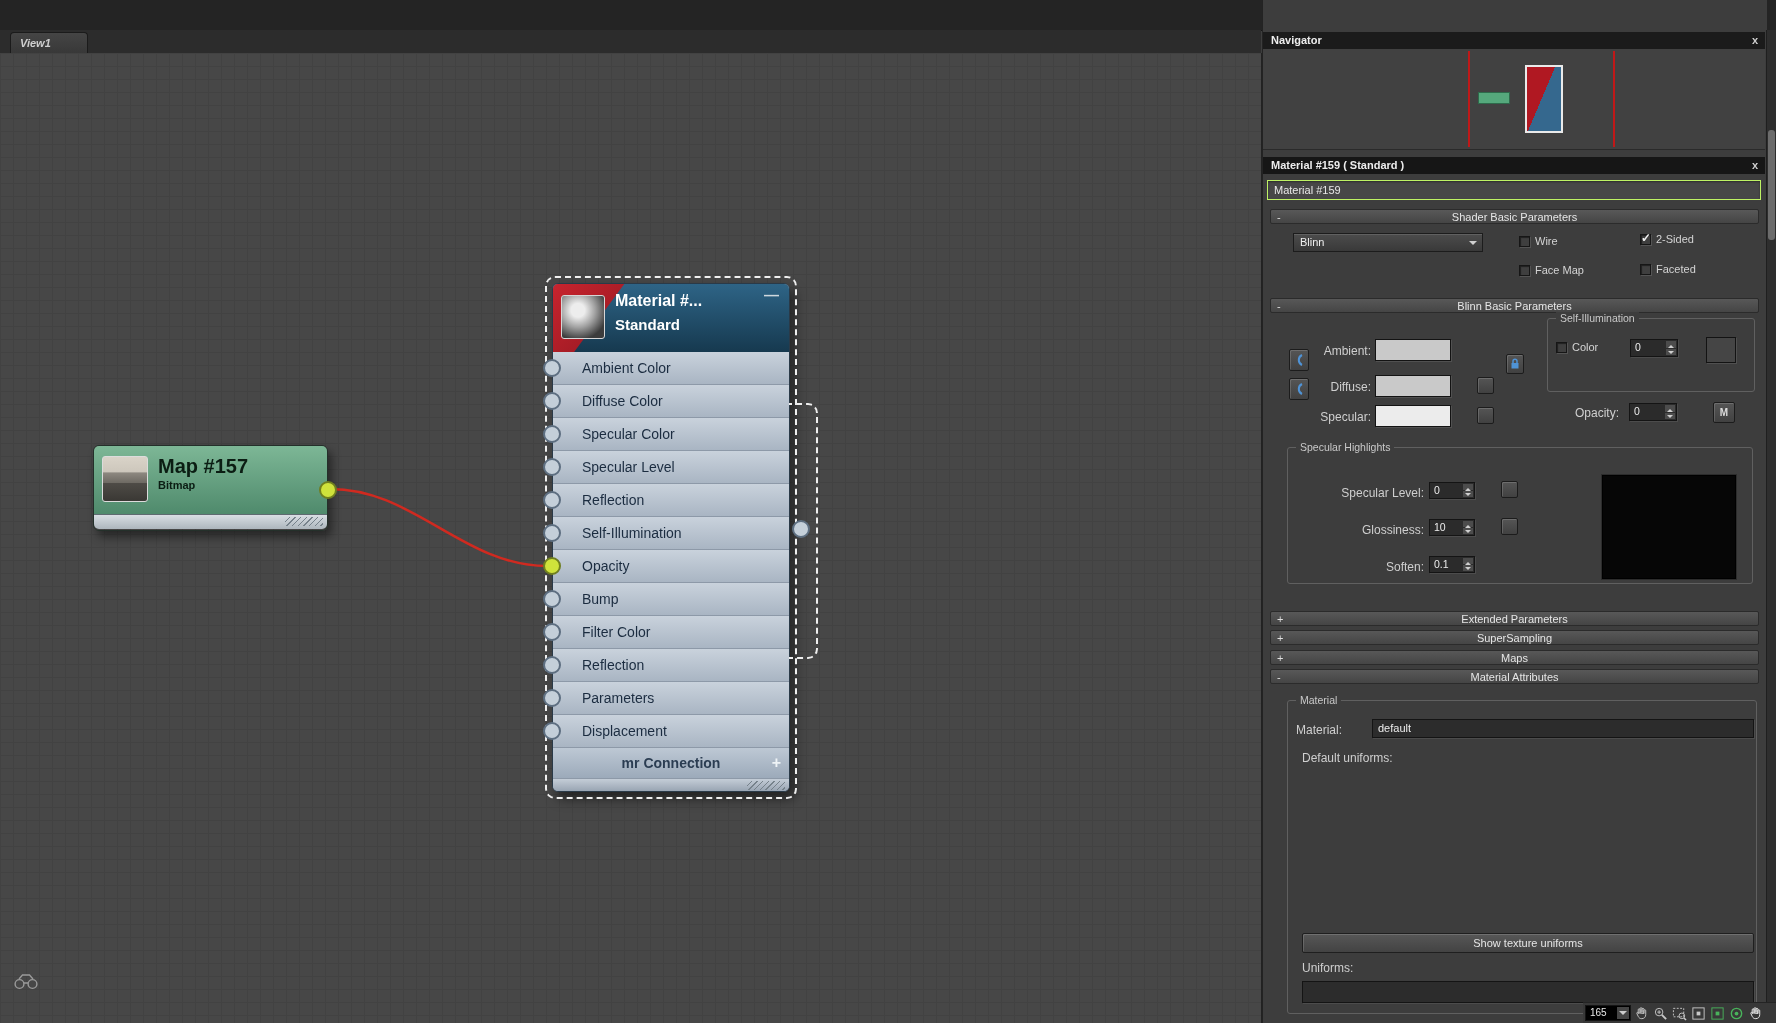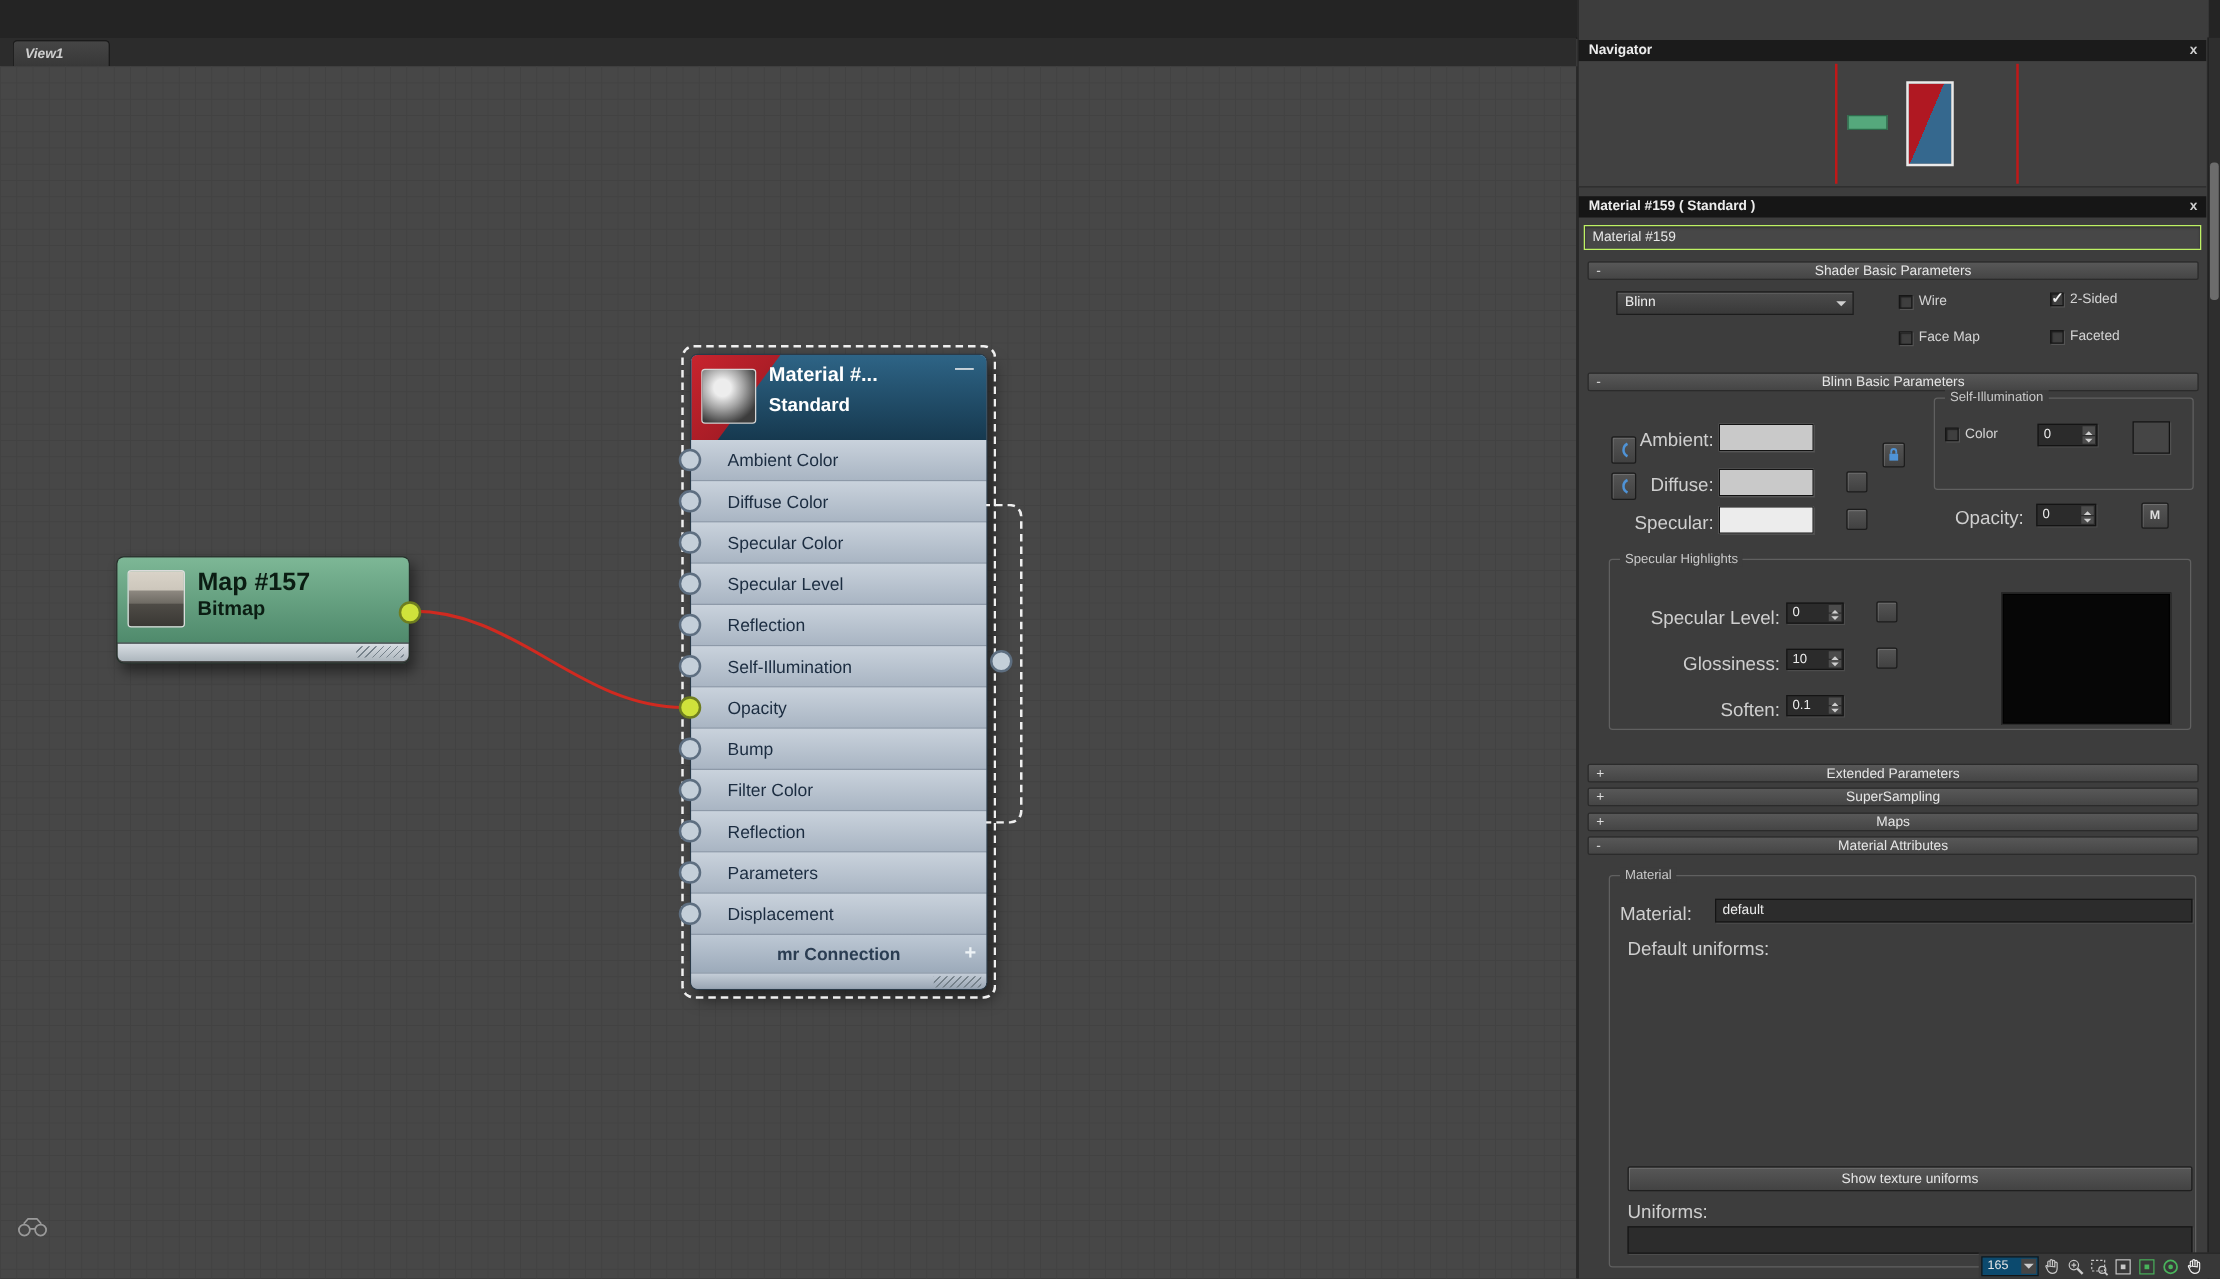--- a/index.html
+++ b/index.html
@@ -21,21 +21,21 @@
       background-image:linear-gradient(#424242 1px,transparent 1px),linear-gradient(90deg,#424242 1px,transparent 1px);
       background-size:13px 13px;}
   .wires{position:absolute;left:0;top:0;z-index:2;pointer-events:none;}
   
   .map-node{position:absolute;left:93px;top:392px;width:233px;height:84px;z-index:3;border-radius:6px;
       border:1px solid #24302a;box-shadow:4px 6px 10px rgba(0,0,0,.45);}
   .map-header{position:relative;height:68px;border-radius:5px 5px 0 0;background:linear-gradient(180deg,#7db796,#4f8a6c);overflow:hidden;}
   .map-thumb{position:absolute;left:8px;top:10px;width:46px;height:46px;border:1px solid #dcdcdc;border-radius:3px;box-sizing:border-box;
       background:linear-gradient(180deg,#d9d3c8 0%,#cdc7bc 34%,#8d8880 36%,#6f6b64 58%,#4e4b46 60%,#3a3834 100%);}
   .map-title{position:absolute;left:64px;top:9px;font-size:20px;font-weight:bold;color:#0b1d13;}
-  .map-sub{position:absolute;left:64px;top:33px;font-size:16px;font-weight:bold;color:#0b1d13;}
+  .map-sub{position:absolute;left:64px;top:33px;font-size:11px;font-weight:bold;color:#0b1d13;}
   .map-footer{position:relative;height:14px;background:linear-gradient(180deg,#d8dee3,#adb6bd);border-top:1px solid #5e6a70;
       border-radius:0 0 5px 5px;}
   .grip{position:absolute;right:4px;top:2px;width:38px;height:9px;
       background:repeating-linear-gradient(135deg,transparent 0 3px,#76828b 3px 4px);}
   .socket{width:18px;height:18px;border-radius:50%;background:#c4cfd9;border:2px solid #5d6e80;box-sizing:border-box;}
   .socket.hot{background:#cfe23b;border-color:#6f7e1f;}
   .map-out{position:absolute;right:-10px;top:35px;z-index:4;}
   
   .mat-node{position:absolute;left:552px;top:230px;width:236px;z-index:3;border:1px solid #2a3a48;border-radius:6px;
       box-shadow:5px 7px 12px rgba(0,0,0,.5);background:#aab6c4;}
@@ -76,21 +76,21 @@
   .roll .state{position:absolute;left:6px;top:0;color:#dedede;}
   .combo{position:absolute;background:linear-gradient(180deg,#4c4c4c,#393939);border:1px solid #1c1c1c;
       box-shadow:inset 0 1px 0 rgba(255,255,255,.12);color:#f0f0f0;font-size:11px;box-sizing:border-box;}
   .combo .txt{position:absolute;left:6px;top:2px;}
   .combo .arr{position:absolute;right:2px;top:3px;width:14px;height:12px;}
   .combo .arr::after{content:"";position:absolute;left:3px;top:4px;border:4px solid transparent;border-top-color:#d0d0d0;}
   .cbrow{position:absolute;display:flex;align-items:center;gap:5px;font-size:11px;color:#d4d4d4;}
   .cb{position:relative;width:11px;height:11px;background:#3f3f3f;border:1px solid #161616;box-sizing:border-box;
       box-shadow:inset 1px 1px 1px rgba(0,0,0,.5),1px 1px 0 rgba(255,255,255,.12);}
   .cb .mark{position:absolute;left:0px;top:-4px;font-size:12px;font-weight:bold;color:#f0f0f0;}
-  .lbl{position:absolute;font-size:15px;color:#cfcfcf;}
+  .lbl{position:absolute;font-size:12px;color:#cfcfcf;}
   .r{text-align:right;}
   .swatch{position:absolute;border:1px solid #131313;box-shadow:1px 1px 0 rgba(255,255,255,.1);box-sizing:border-box;}
   .btn-sm{position:absolute;background:linear-gradient(180deg,#555,#414141);border:1px solid #1c1c1c;border-radius:2px;
       box-shadow:inset 1px 1px 0 rgba(255,255,255,.15);box-sizing:border-box;display:flex;align-items:center;justify-content:center;
       color:#ddd;font-size:10px;font-weight:bold;}
   .group{position:absolute;border:1px solid #606060;border-radius:3px;box-sizing:border-box;}
   .group .legend{position:absolute;top:-7px;left:8px;background:#3d3d3d;padding:0 4px;font-size:10.5px;color:#c9c9c9;}
   .spinner{position:absolute;background:#2b2b2b;border:1px solid #141414;box-shadow:1px 1px 0 rgba(255,255,255,.08);
       color:#ececec;font-size:10.5px;line-height:15px;padding-left:4px;box-sizing:border-box;}
   .spinner .arrows{position:absolute;right:1px;top:1px;bottom:1px;width:10px;display:flex;flex-direction:column;gap:1px;}
@@ -100,21 +100,21 @@
   .curve-win{position:absolute;background:#060606;border:1px solid #2c2c2c;box-shadow:inset 0 0 0 1px #000;}
   .tf{position:absolute;background:#2c2c2c;border:1px solid #141414;box-shadow:1px 1px 0 rgba(255,255,255,.08);
       color:#ececec;font-size:11px;padding:2px 5px;box-sizing:border-box;}
   .code{position:absolute;background:#393939;border:1px solid #1a1a1a;border-right-color:#505050;border-bottom-color:#505050;
       font-family:"DejaVu Sans Mono",monospace;font-size:10.5px;color:#dcdcdc;line-height:13px;padding:4px 5px;box-sizing:border-box;}
   .btn{position:absolute;background:linear-gradient(180deg,#575757,#434343);border:1px solid #1f1f1f;border-radius:2px;
       box-shadow:inset 1px 1px 0 rgba(255,255,255,.15);color:#e6e6e6;font-size:11px;text-align:center;box-sizing:border-box;}
   
   .bottom-bar{position:absolute;left:1583px;top:1002px;width:193px;height:21px;background:#383838;border-top:1px solid #242424;
       display:flex;align-items:center;gap:2px;padding:0 2px;box-sizing:border-box;z-index:6;}
-  .zoom-combo{position:relative;width:46px;height:16px;background:#0c4a6e;border:1px solid #151515;color:#e8e8e8;
+  .zoom-combo{position:relative;width:46px;height:16px;background:#000000;border:1px solid #151515;color:#e8e8e8;
       font-size:10px;line-height:14px;padding-left:4px;box-sizing:border-box;}
   .zoom-combo .arr{position:absolute;right:1px;top:1px;width:12px;height:12px;background:#454545;}
   .zoom-combo .arr::after{content:"";position:absolute;left:2px;top:4px;border:4px solid transparent;border-top-color:#ccc;}
   .sicon{width:17px;height:17px;display:flex;align-items:center;justify-content:center;}
   .scrollbar{position:absolute;left:1766px;top:30px;width:10px;height:993px;background:#2e2e2e;border-left:1px solid #1f1f1f;}
   .scroll-thumb{position:absolute;left:1px;top:100px;width:7px;height:110px;background:#6c6c6c;border-radius:3px;}
 </style>
 </head>
 <body>
 

